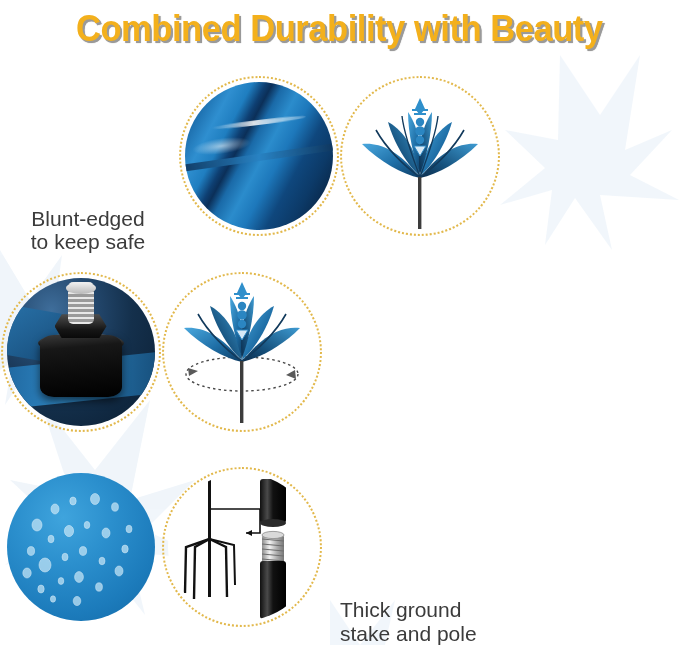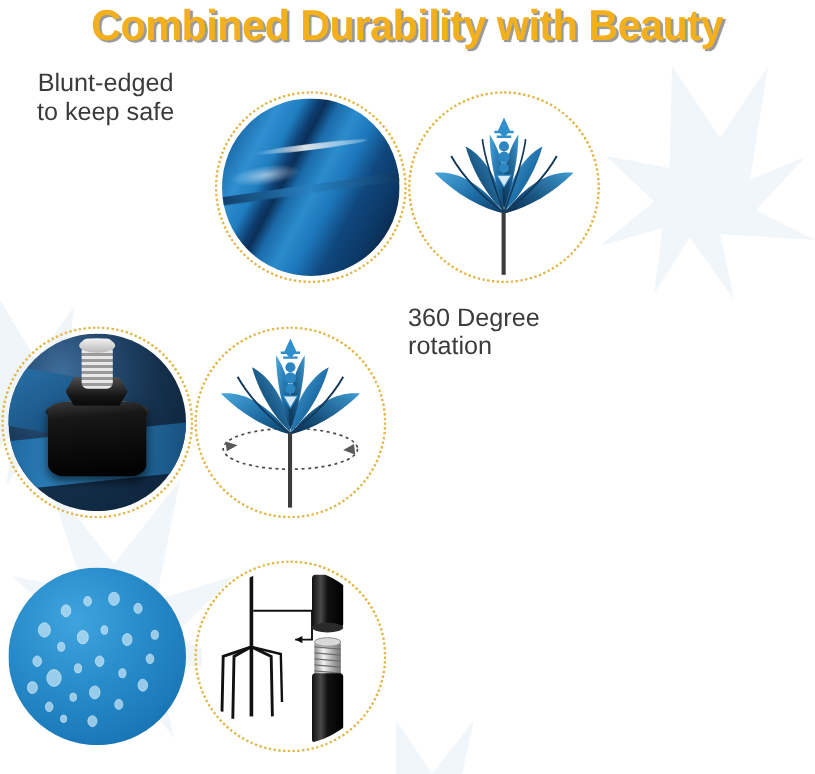--- a/index.html
+++ b/index.html
@@ -16,21 +16,21 @@
     position:absolute; inset:0;
     pointer-events:none;
     z-index:0;
   }
 
   
   #title-bar {
     position:absolute;
     top:0; left:0; width:679px; height:58px;
     z-index:3;
-    display:flex; justify-content:center;
+    display:flex; align-items:center; justify-content:center;
   }
   #page-title {
     font-size:36px;
     font-weight:bold;
     letter-spacing:-0.5px;
     color:#F3B01C;
     text-shadow:2px 2px 0 #9a9a9a, 2px 2px 1px #8d8d8d;
     white-space:nowrap;
     transform:scaleX(0.96);
   }
@@ -39,21 +39,21 @@
   #feature-grid {
     position:absolute;
     top:58px; left:0;
     width:679px; height:587px;
     z-index:2;
     display:flex; flex-direction:column;
   }
   .feature-row {
     flex:1 1 0;
     display:flex;
-    align-items:flex-start;
+    align-items:flex-end;
   }
   .cell-label {
     width:178px;
     font-size:21px;
     line-height:1.12;
     color:#3b3b3b;
     white-space:pre-line;
   }
   .cell-label.left  { text-align:center; padding-right:2px; }
   .cell-label.right { text-align:left;  padding-left:18px; }
@@ -327,22 +327,20 @@
                 <circle cx="74" cy="58" r="4.2" fill="#2b86c2"></circle>
                 <path d="M68 64 h12 l-6 10 z" fill="#d8eaf6" stroke="#2b86c2" stroke-width="1"></path>
               </g>
               <rect x="72" y="83" width="3.4" height="62" fill="#3c3c3c"></rect>
             </svg>
           </div>
         </div>
       </div>
     </div>
 
-    <div class="cell-label right">360 Degree
-rotation</div>
   </div>
 
   <div class="feature-row">
 
 
     <div class="cell-media">
       <div class="circle-frame no-dots">
         <div class="circle-clip">
           <div class="photo-droplets">
             <svg width="148" height="148" viewBox="0 0 148 148">
@@ -420,15 +418,17 @@
               </g>
               <ellipse cx="105" cy="62" rx="11" ry="3.6" fill="#d9d9d9" stroke="#8a8a8a" stroke-width="0.8"></ellipse>
 
               <rect x="92" y="88" width="26" height="58" rx="3" fill="url(#tube)"></rect>
             </svg>
           </div>
         </div>
       </div>
     </div>
 
+    <div class="cell-label right">Thick ground
+stake and pole</div>
   </div>
 
 </div>
 
 </body></html>

